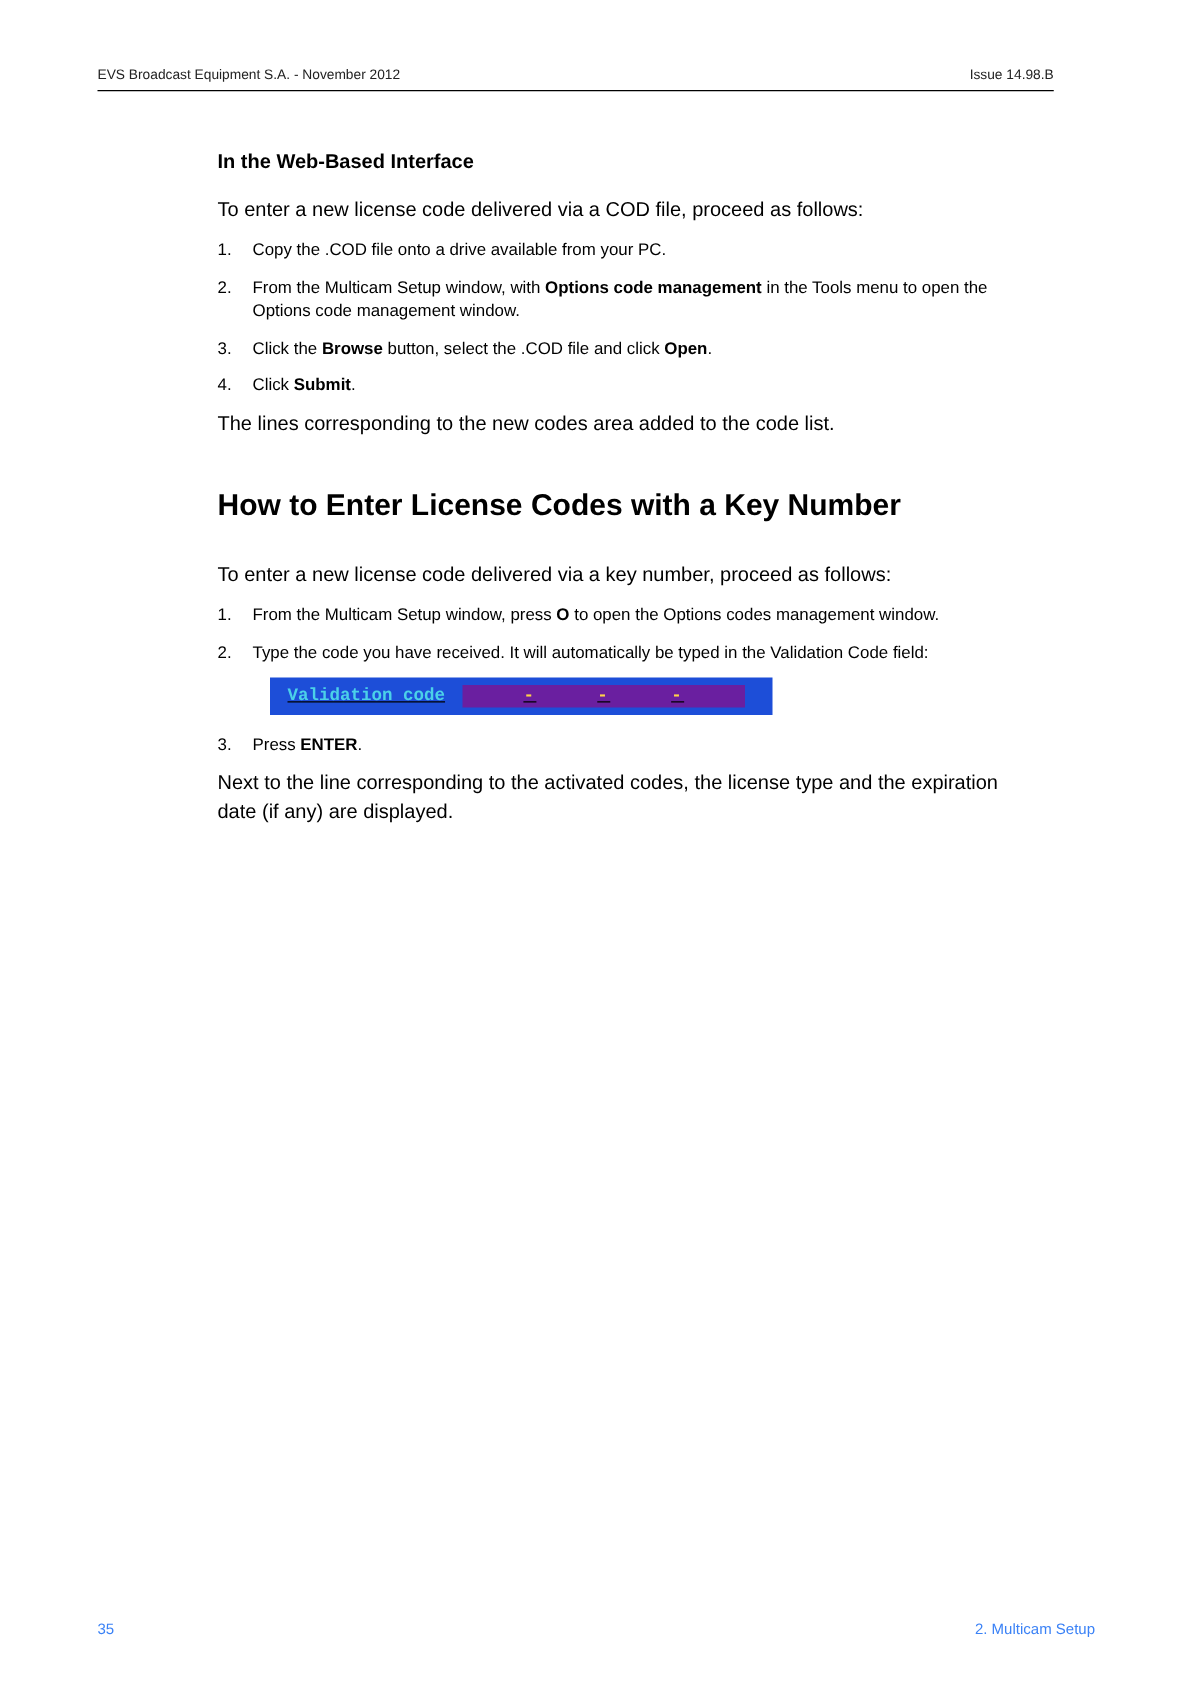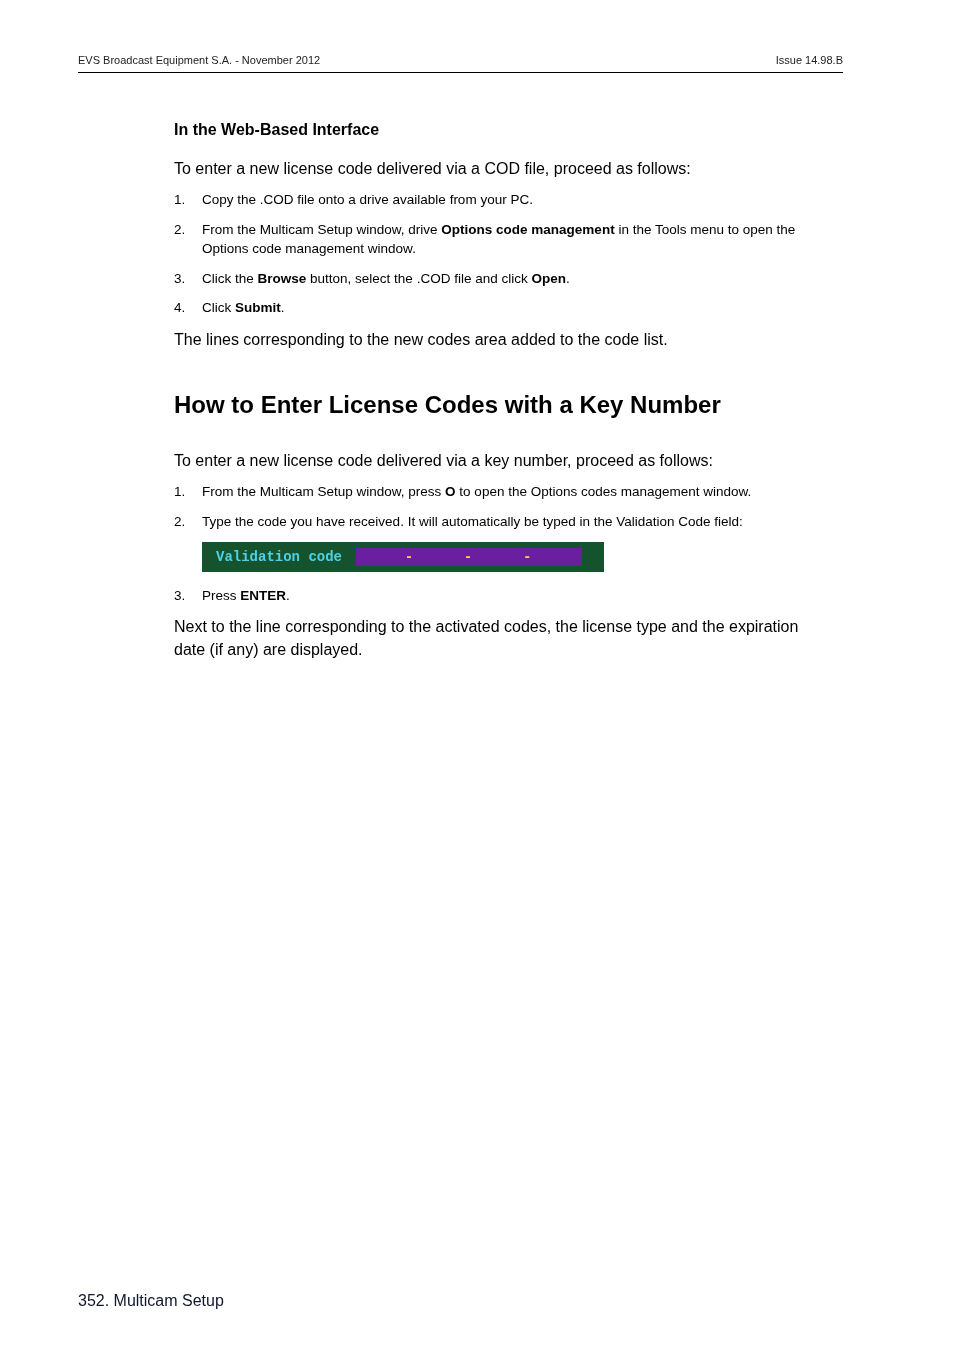--- a/index.html
+++ b/index.html
@@ -56,29 +56,30 @@
     margin-bottom: 10px;
     padding-left: 28px;
     position: relative;
   }
   ol li::before {
     content: counter(item) ".";
     position: absolute;
     left: 0;
   }
   .validation-widget {
-    margin: 8px 0 14px 28px;
+    margin: 8px 0 14px 42px;
     width: 402px;
     height: 30px;
-    background: #14532d;
+    background: #1d4ed8;
     display: flex;
     align-items: center;
     font-family: "Courier New", monospace;
     font-weight: bold;
     font-size: 14px;
+    text-decoration: underline;
   }
   .validation-label {
     color: #4bd1e8;
     padding-left: 14px;
     padding-right: 14px;
     white-space: pre;
   }
   .validation-input {
     background: #6a1fa0;
     color: #ffd24a;
@@ -90,43 +91,43 @@
     justify-content: space-evenly;
     letter-spacing: 2px;
   }
   .dash { color: #ffd24a; }
   .footer {
     position: absolute;
     bottom: 40px;
     left: 78px;
     right: 78px;
     display: flex;
-    justify-content: flex-start;
-    font-size: 16px;
-    color: #0f172a;
+    justify-content: space-between;
+    font-size: 12px;
+    color: #3b82f6;
   }
 </style>
 </head>
 <body>
 
 <div class="page">
   <div class="header">
     <span>EVS Broadcast Equipment S.A.  - November 2012</span>
     <span>Issue 14.98.B</span>
   </div>
 
   <div class="content">
 
     <div class="h3">In the Web-Based Interface</div>
     <div class="para">To enter a new license code delivered via a COD file, proceed as follows:</div>
 
     <ol>
       <li>Copy the .COD file onto a drive available from your PC.</li>
       <li>
-        <span>From the Multicam Setup window, drive </span><strong>Options code management</strong><span> in the Tools menu to open the Options code management window.</span>
+        <span>From the Multicam Setup window, with </span><strong>Options code management</strong><span> in the Tools menu to open the Options code management window.</span>
       </li>
       <li>
         <span>Click the </span><strong>Browse</strong><span> button, select the .COD file and click </span><strong>Open</strong><span>.</span>
       </li>
       <li>
         <span>Click </span><strong>Submit</strong><span>.</span>
       </li>
     </ol>
 
     <div class="para">The lines corresponding to the new codes area added to the code list.</div>

